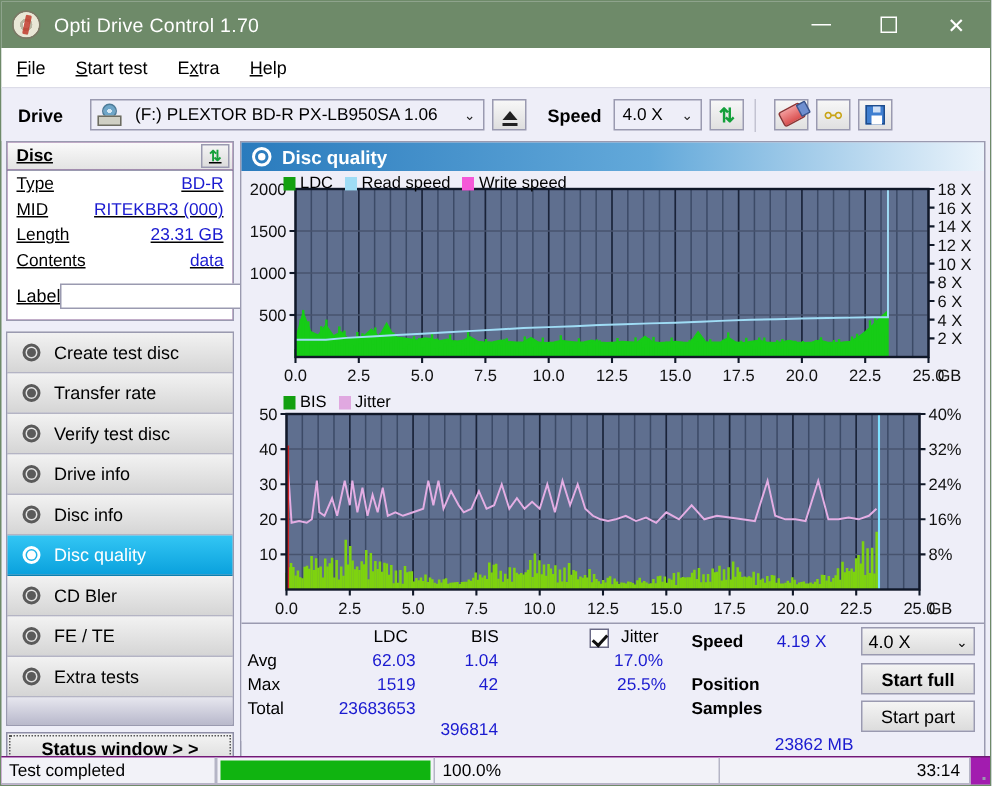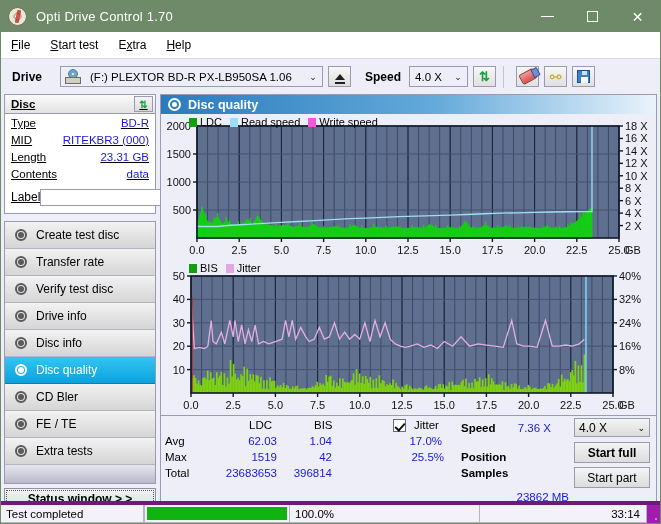--- a/index.html
+++ b/index.html
@@ -102,21 +102,21 @@
   
   .stats{position:relative;height:78px;border-top:1px solid #9a9ab0;background:#eeeef8;}
   .st{position:absolute;font-size:11.5px;color:#000;white-space:nowrap;}
   .sv{position:absolute;font-size:11.5px;color:#1a1ad0;white-space:nowrap;text-align:right;}
   .sb{position:absolute;background:linear-gradient(#f4f4f4,#dcdcdc);border:1px solid #9a9ab0;box-sizing:border-box;
       display:flex;align-items:center;justify-content:center;font-size:12px;color:#000;}
   .chk{position:absolute;width:13px;height:13px;background:#fff;border:1px solid #6a6a86;box-sizing:border-box;}
   .chk:after{content:"";position:absolute;left:3px;top:1px;width:4px;height:8px;border:solid #111;border-width:0 2px 2px 0;transform:rotate(42deg);}
 
   
-  .statusbar{position:absolute;left:0;bottom:0;width:659px;height:18px;display:flex;align-items:stretch;background:#a21caf;border-top:4px solid #701a75;}
+  .statusbar{position:absolute;left:0;bottom:0;width:659px;height:18px;display:flex;align-items:stretch;background:#a21caf;border-top:1px solid #701a75;}
   .sbcell{border:1px solid #b5b5c6;border-top:none;border-left:none;background:#f2f2f8;display:flex;align-items:center;box-sizing:border-box;}
   .sbtext{padding-left:5px;font-size:11.5px;color:#000;}
   .progouter{flex:1;padding:2px 2px;display:flex;align-items:stretch;background:#f2f2f8;border:1px solid #b5b5c6;border-top:none;box-sizing:border-box;}
   .proginner{background:#10b410;height:100%;}
   .grip{width:13px;display:flex;align-items:flex-end;justify-content:flex-end;padding:0 2px 2px 0;box-sizing:border-box;}
   .grip i{display:block;width:2px;height:2px;background:#9a9ab0;margin:1px;}
 </style>
 </head>
 <body>
 
@@ -1017,37 +1017,37 @@
             <text x="458" y="149" font-size="11" fill="#111" font-family="&quot;Liberation Sans&quot;, sans-serif">GB</text>
           </svg>
       </div>
 
       <div class="stats">
         <div class="st" style="left:88px;top:3px;">LDC</div>
         <div class="st" style="left:153px;top:3px;">BIS</div>
         <div class="chk" style="left:232px;top:3px;"></div>
         <div class="st" style="left:253px;top:3px;">Jitter</div>
         <div class="st" style="left:300px;top:6px;font-weight:bold;">Speed</div>
-        <div class="sv" style="left:330px;top:6px;width:60px;">7.36 X</div>
+        <div class="sv" style="left:330px;top:6px;width:60px;">4.19 X</div>
 
         <div class="st" style="left:4px;top:19px;">Avg</div>
         <div class="sv" style="left:60px;top:19px;width:56px;">62.03</div>
         <div class="sv" style="left:126px;top:19px;width:45px;">1.04</div>
         <div class="sv" style="left:223px;top:19px;width:58px;">17.0%</div>
 
         <div class="st" style="left:4px;top:35px;">Max</div>
         <div class="sv" style="left:60px;top:35px;width:56px;">1519</div>
         <div class="sv" style="left:126px;top:35px;width:45px;">42</div>
         <div class="sv" style="left:225px;top:35px;width:58px;">25.5%</div>
         <div class="st" style="left:300px;top:35px;font-weight:bold;">Position</div>
         <div class="sv" style="left:330px;top:35px;width:78px;margin-top:40px;">23862 MB</div>
 
         <div class="st" style="left:4px;top:51px;">Total</div>
         <div class="sv" style="left:48px;top:51px;width:68px;">23683653</div>
-        <div class="sv" style="left:118px;top:51px;width:53px;">396814</div>
+        <div class="sv" style="left:118px;top:65px;width:53px;">396814</div>
         <div class="st" style="left:300px;top:51px;font-weight:bold;">Samples</div>
         <div class="sv" style="left:330px;top:51px;width:78px;margin-top:43px;">381561</div>
 
         <div class="sb" style="left:413px;top:2px;width:76px;height:19px;justify-content:space-between;padding:0 4px;">
           <span>4.0 X</span>
           <span style="font-size:9px;">⌄</span>
         </div>
         <div class="sb" style="left:413px;top:26px;width:76px;height:21px;font-weight:bold;">Start full</div>
         <div class="sb" style="left:413px;top:51px;width:76px;height:21px;">Start part</div>
       </div>

